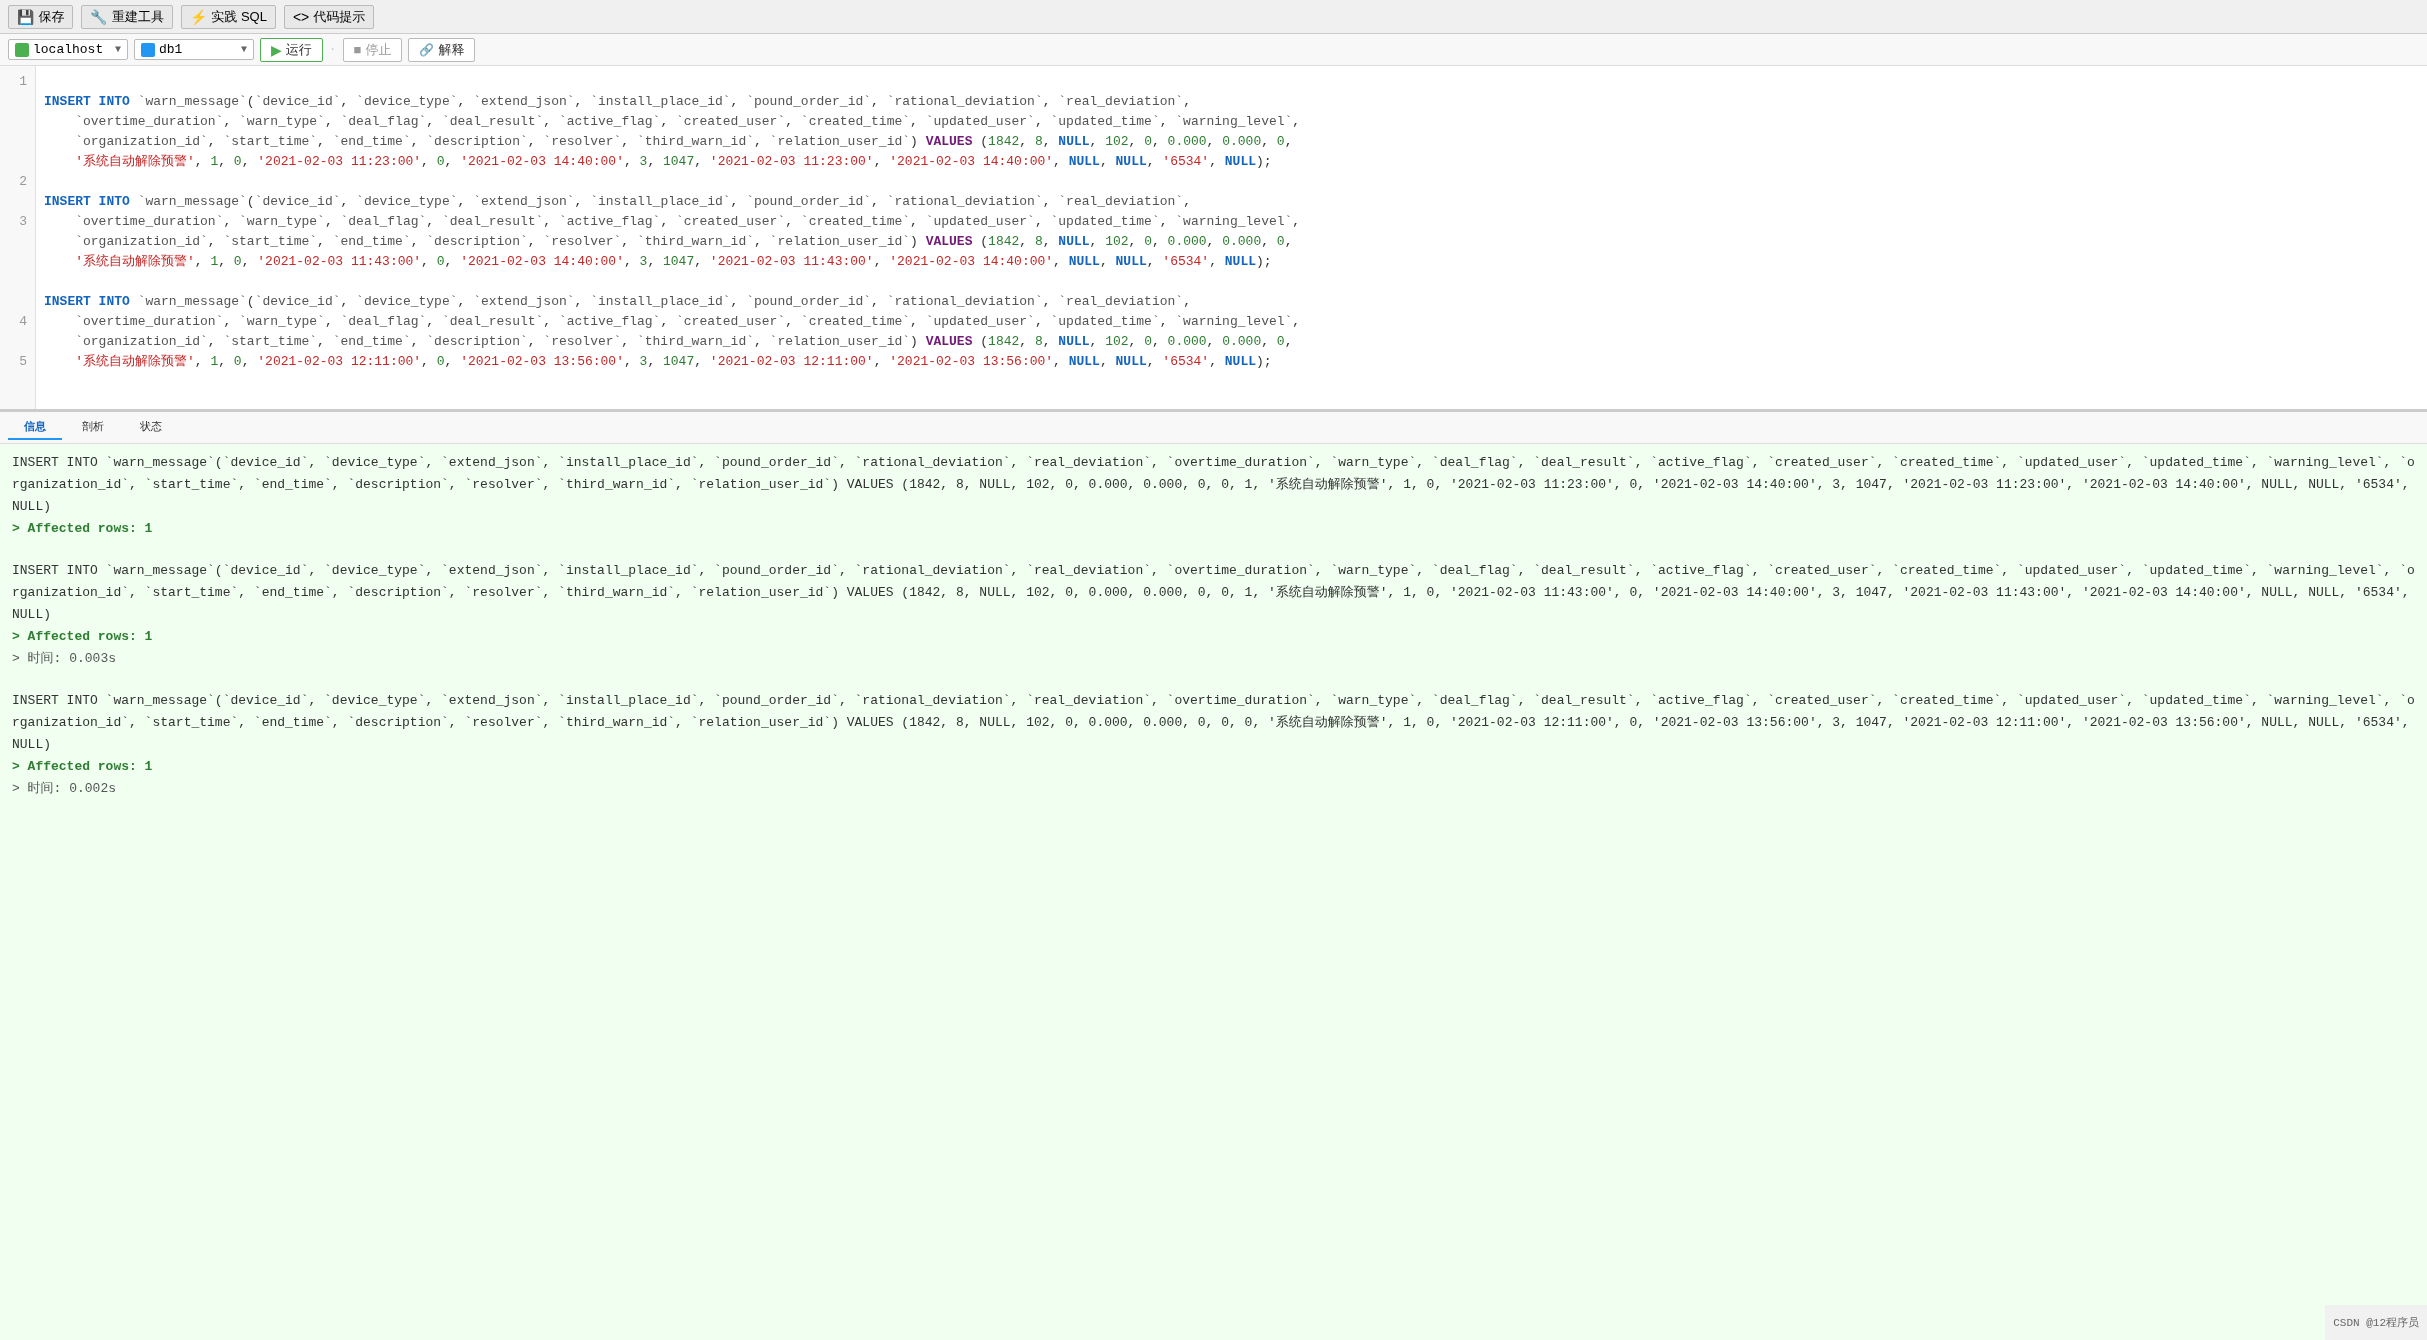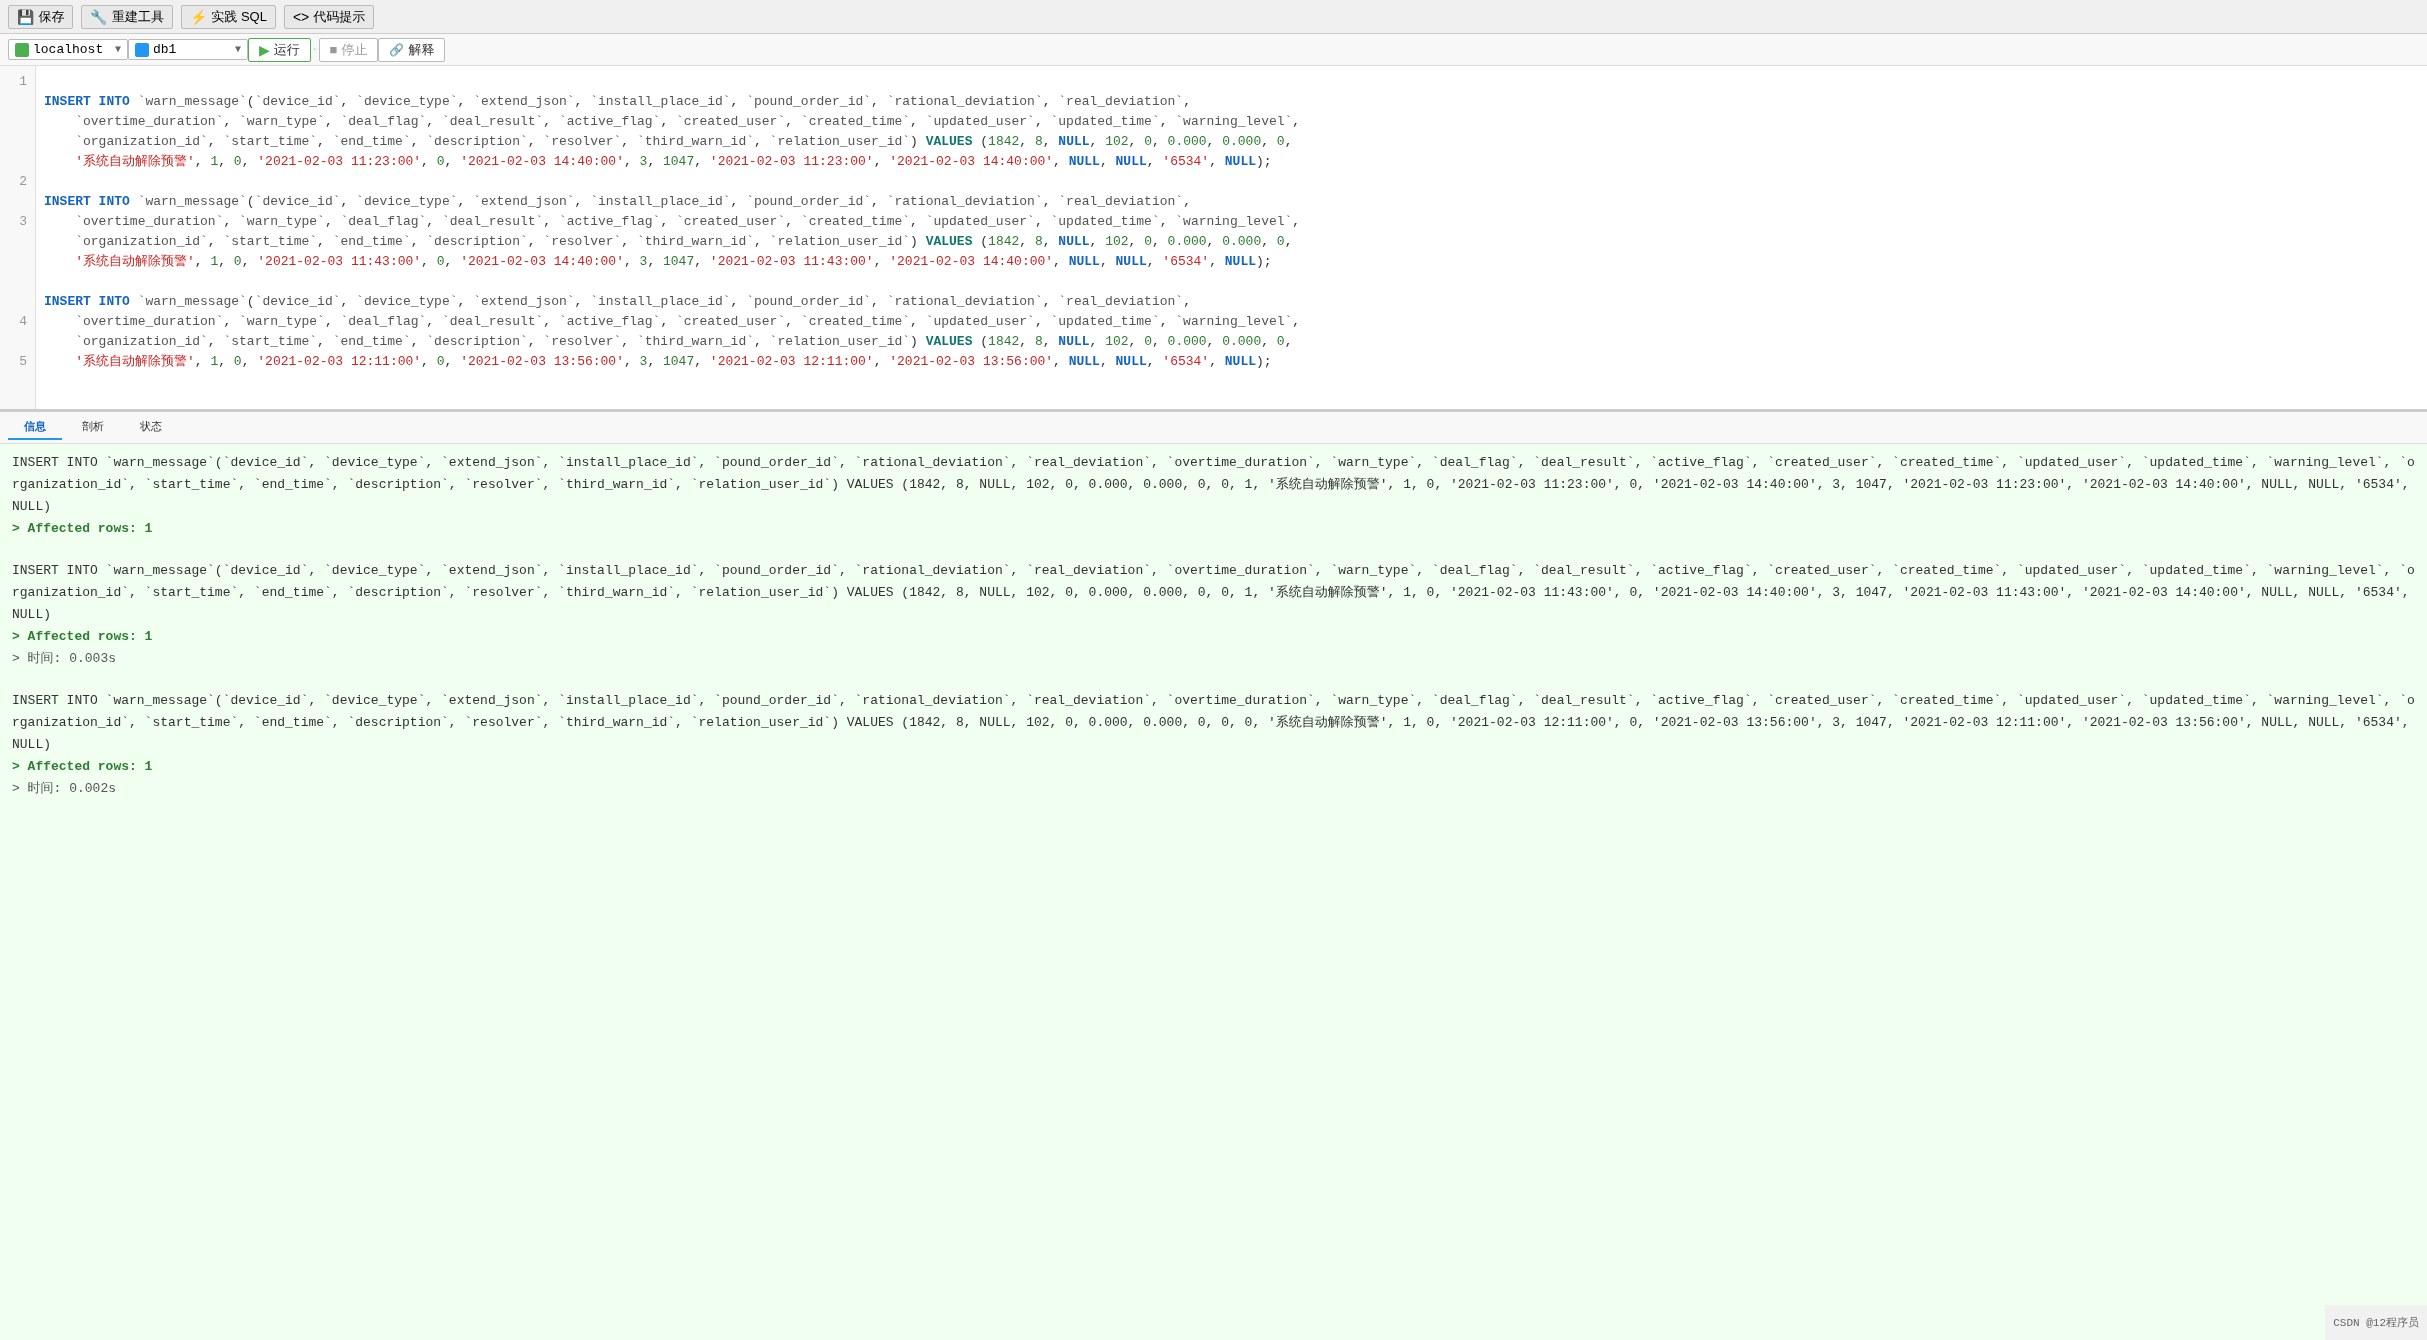--- a/index.html
+++ b/index.html
@@ -35,21 +35,21 @@
     }
     .toolbar-icon { font-size: 14px; }
 
     
     .conn-bar {
       display: flex;
       align-items: center;
       background: #f8f8f8;
       border-bottom: 1px solid #ddd;
       padding: 3px 8px;
-      gap: 0;
+      gap: 6px;
       height: 32px;
     }
     .conn-select {
       display: flex;
       align-items: center;
       border: 1px solid #bbb;
       background: white;
       padding: 2px 6px;
       border-radius: 2px;
       gap: 4px;
@@ -148,21 +148,21 @@
     .sql-text {
       padding: 6px 8px;
       flex: 1;
       overflow: auto;
       line-height: 20px;
       white-space: pre-wrap;
       font-size: 13px;
       color: #333;
     }
     .kw-blue { color: #1565c0; font-weight: bold; }
-    .kw-teal { color: #0f766e; font-weight: bold; }
+    .kw-teal { color: #701a75; font-weight: bold; }
     .str-red { color: #c62828; }
     .num-green { color: #2e7d32; }
     .backtick { color: #555; }
 
     
     .bottom-panel {
       flex: 1;
       display: flex;
       flex-direction: column;
       background: #f0fff0;

